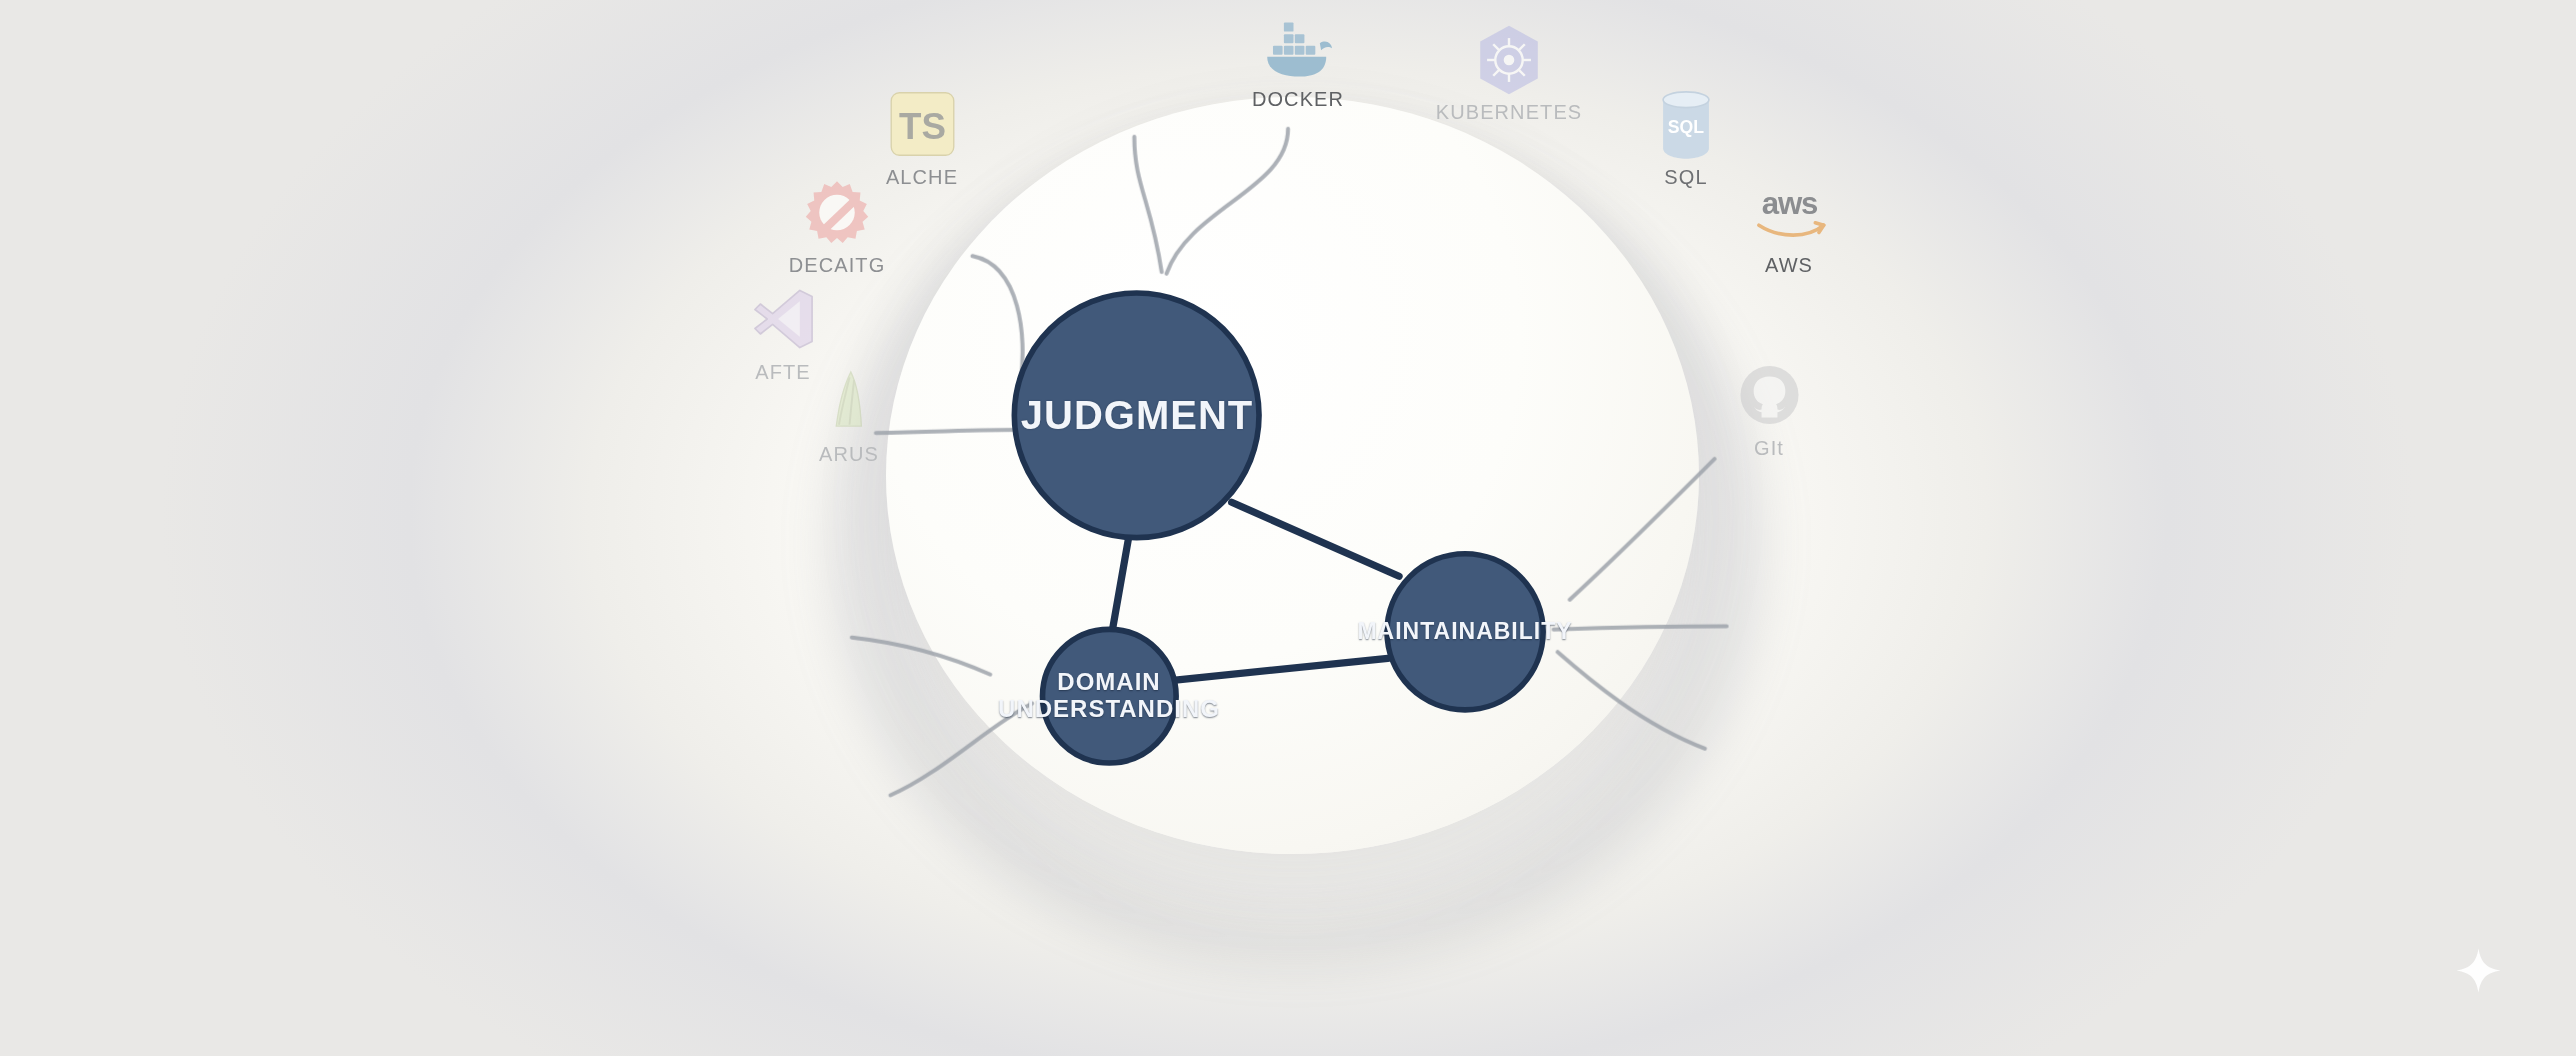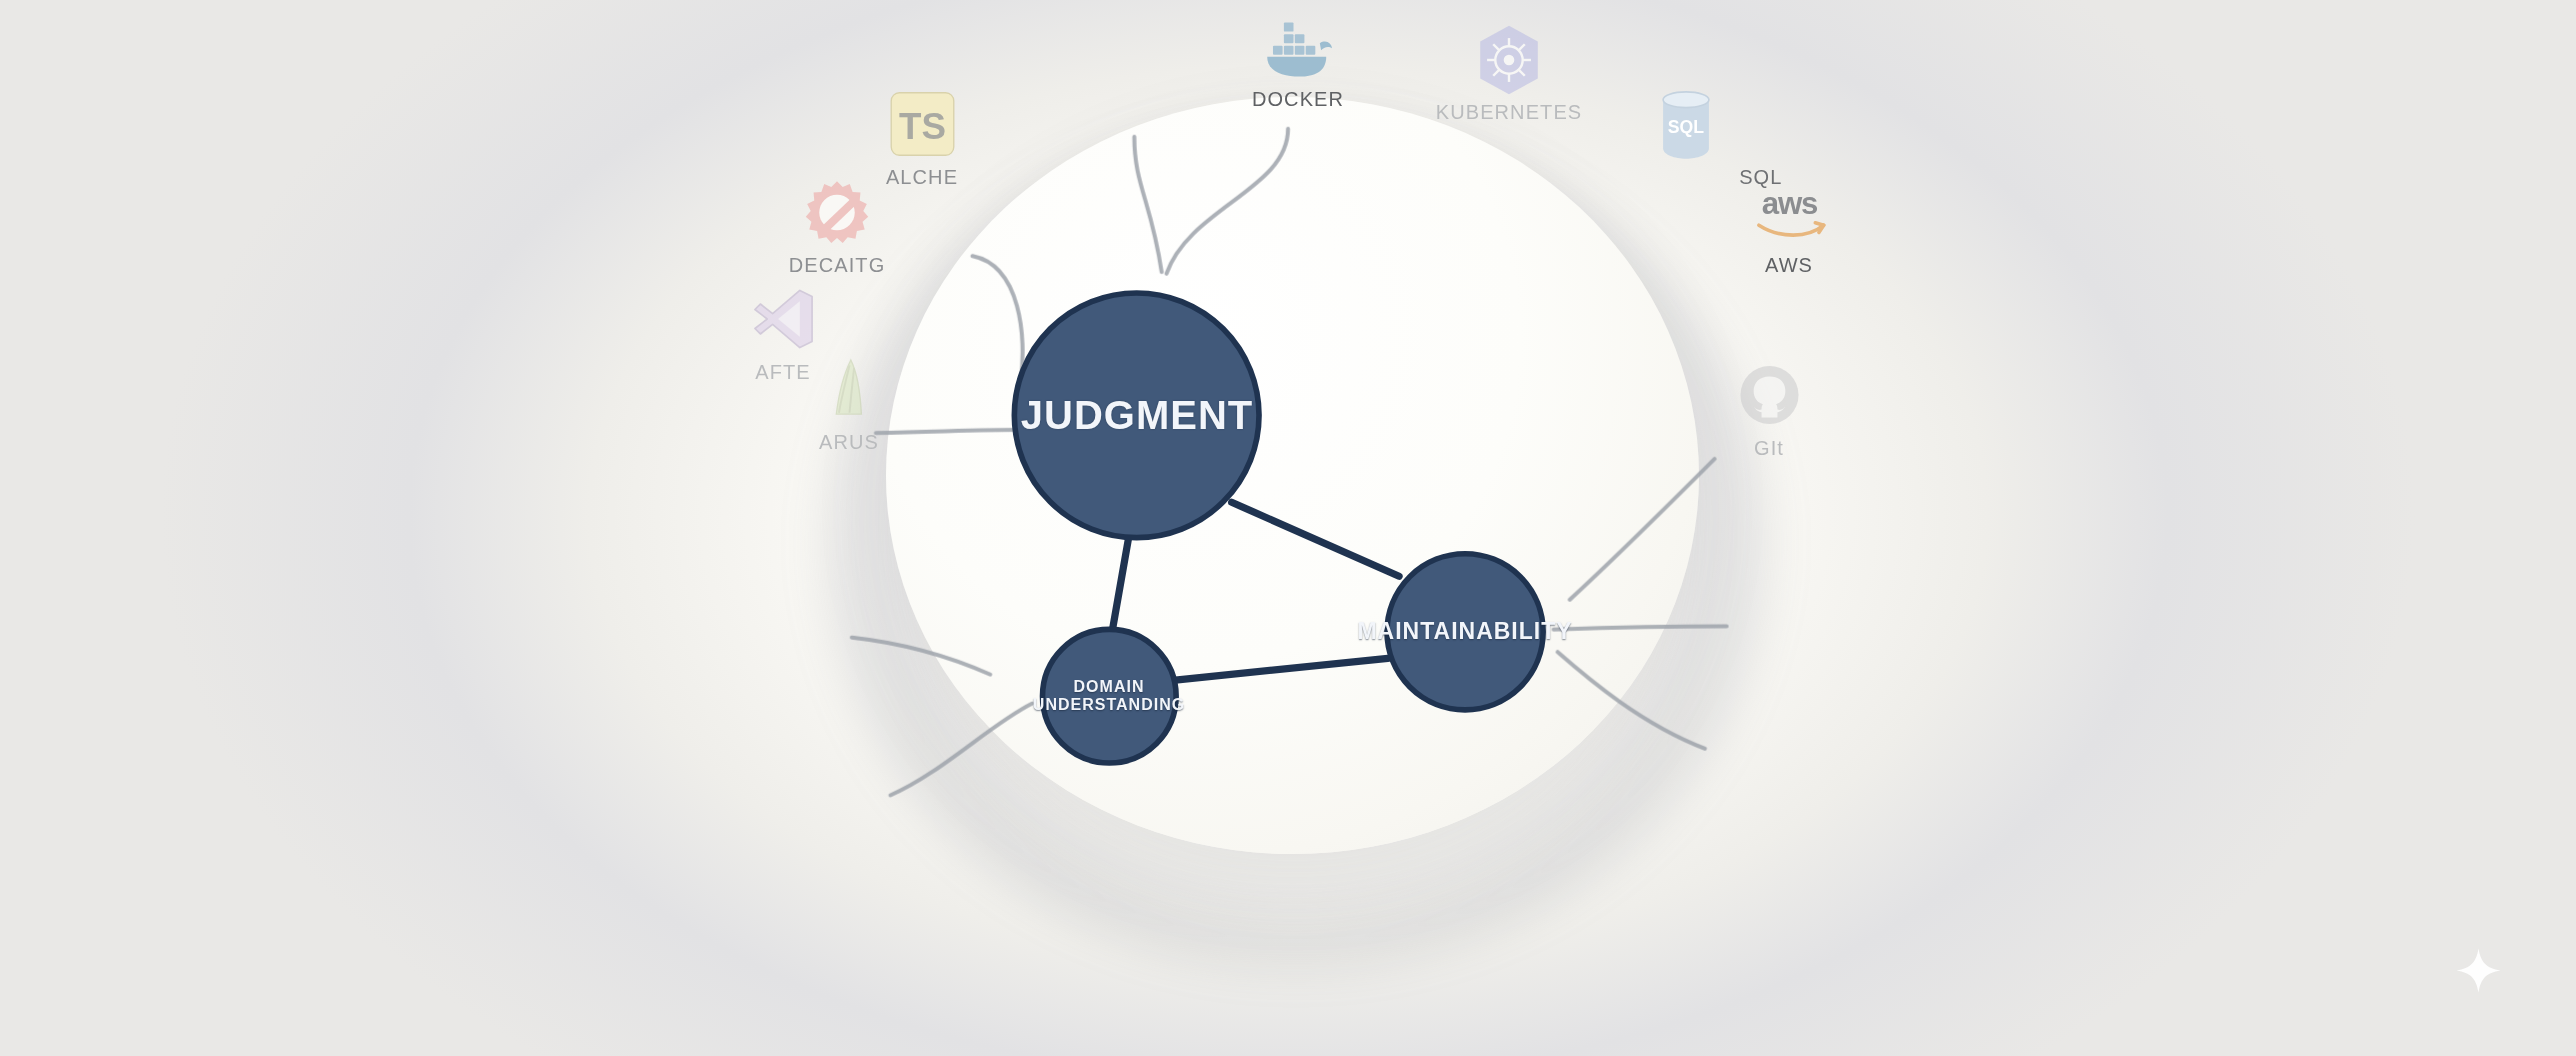--- a/index.html
+++ b/index.html
@@ -125,21 +125,21 @@
     </g>
     <g fill="#41597a" stroke="#1f3350" stroke-width="7">
       <circle cx="1412" cy="516" r="152"></circle>
       <circle cx="1820" cy="785" r="97"></circle>
       <circle cx="1378" cy="865" r="83"></circle>
     </g>
   </svg>
 
   <div class="node-label" style="left:1137px; top:415px; font-size:40px;">JUDGMENT</div>
   <div class="node-label" style="left:1465px; top:632px; font-size:23px;">MAINTAINABILITY</div>
-  <div class="node-label" style="left:1109px; top:696px; font-size:16px;">DOMAIN
+  <div class="node-label" style="left:1109px; top:696px; font-size:24px;">DOMAIN
 UNDERSTANDING</div>
 
 
   <div class="tech" style="left:1298px; top:9.7px;">
     <div class="glyph">
       <svg width="77" height="68" viewBox="0 0 120 100">
         <g fill="#a8c3d4">
           <rect x="38" y="12" width="15" height="14" rx="1.5"></rect>
           <rect x="38" y="30" width="15" height="14" rx="1.5"></rect>
           <rect x="55" y="30" width="15" height="14" rx="1.5"></rect>
@@ -202,32 +202,32 @@
   <div class="tech faded" style="left:783px; top:282px;">
     <div class="glyph">
       <svg width="68" height="68" viewBox="0 0 100 100">
         <path d="M74,8 L92,17 L92,83 L74,92 L34,58 L16,72 L8,64 L26,50 L8,36 L16,28 L34,42 Z" fill="#d9cbe8" stroke="#b7a9c9" stroke-width="2.5" stroke-linejoin="round"></path>
         <path d="M74,24 L74,76 L42,50 Z" fill="#efe9f6"></path>
       </svg>
     </div>
     <div class="tlabel">AFTE</div>
   </div>
 
-  <div class="tech faded" style="left:849px; top:352px;text-align:center;">
+  <div class="tech faded" style="left:849px; top:364px;text-align:center;">
     <div class="glyph">
       <svg width="66" height="68" viewBox="0 0 100 100">
         <path d="M52,6 C60,22 66,48 68,88 L30,88 C34,56 42,26 52,6 Z" fill="#d8e5bd" stroke="#c2cfa7" stroke-width="2"></path>
         <path d="M50,14 C44,40 38,62 34,86" fill="none" stroke="#c0cda6" stroke-width="3"></path>
         <path d="M57,18 C54,44 52,66 50,86" fill="none" stroke="#c0cda6" stroke-width="3"></path>
       </svg>
     </div>
     <div class="tlabel">ARUS</div>
   </div>
 
-  <div class="tech" style="left:1686px; top:87px;text-align:right;">
+  <div class="tech" style="left:1686px; top:87px;">
     <div class="glyph">
       <svg width="61" height="72" viewBox="0 0 90 110">
         <path d="M10,18 L10,92 C10,102 28,108 45,108 C62,108 80,102 80,92 L80,18 Z" fill="#cbd9e6"></path>
         <ellipse cx="45" cy="18" rx="35" ry="12" fill="#e6eef5" stroke="#c4d2df" stroke-width="2.5"></ellipse>
         <text x="45" y="68" font-family="Liberation Sans, sans-serif" font-size="27" font-weight="700" fill="#ffffff" text-anchor="middle">SQL</text>
       </svg>
     </div>
     <div class="tlabel" style="color:#6e7073;">SQL</div>
   </div>
 

